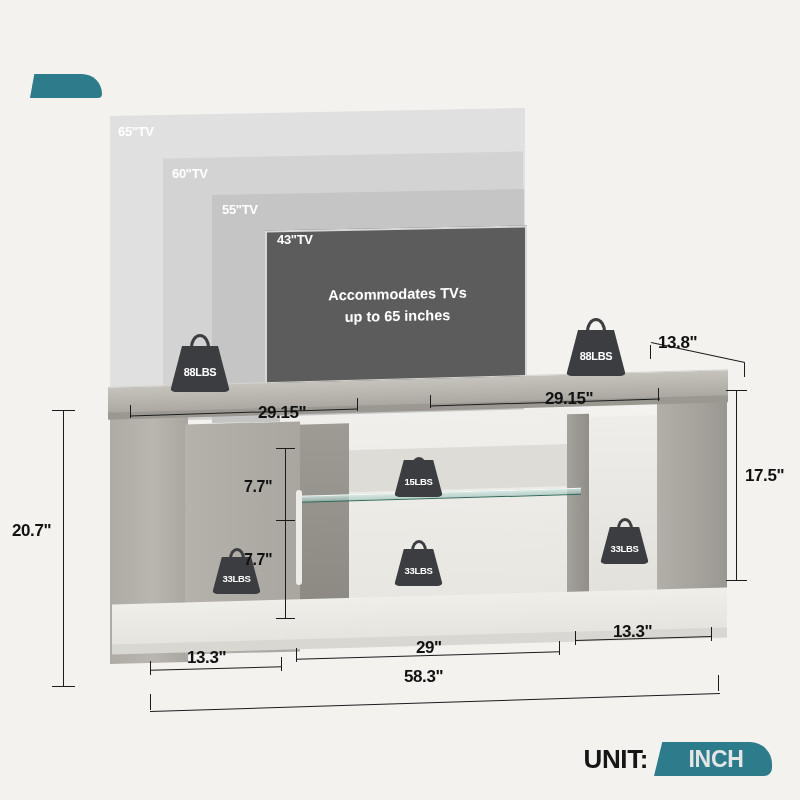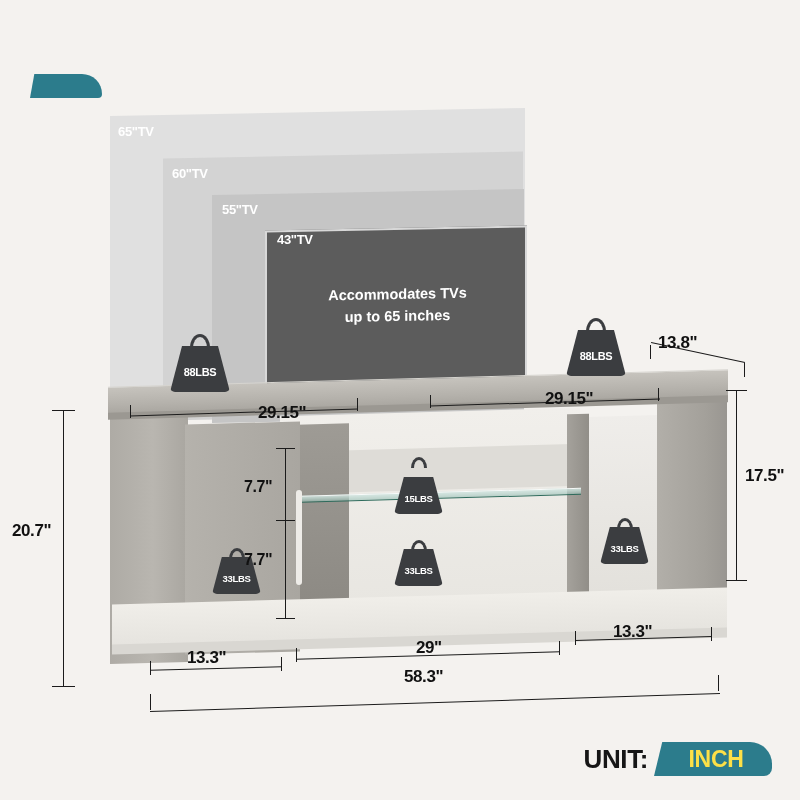--- a/index.html
+++ b/index.html
@@ -183,21 +183,21 @@
   }
   .unit-badge {
     position: absolute; right: 28px; top: 742px;
     width: 118px; height: 34px; background: #2c7c8c;
     border-top-right-radius: 22px; border-bottom-right-radius: 8px;
     clip-path: polygon(7% 0%, 100% 0%, 100% 100%, 0% 100%);
   }
   .unit-badge span {
     position: absolute; left: 0; top: 0; width: 100%; height: 100%;
     display: flex; align-items: center; justify-content: center;
-    color: #fde047; font-size: 23px; font-weight: bold;
+    color: #e5e5e5; font-size: 23px; font-weight: bold;
     letter-spacing: -0.3px; padding-left: 6px;
   }
 </style>
 </head>
 <body>
 
 <div id="root">
 
   <div class="accent-shape"></div>
 
@@ -241,21 +241,21 @@
 
   <div class="weight" style="left:566px; top:318px;">
     <div class="handle" style="top:0; width:20px; height:14px;"></div>
     <div class="body" style="margin-top:12px; width:60px; height:46px; clip-path:polygon(20% 0%,80% 0%,100% 100%,0% 100%);">
       <div class="wlabel" style="top:20px; font-size:11px;">88LBS</div>
     </div>
   </div>
 
   <div class="weight" style="left:394px; top:457px;">
     <div class="handle" style="top:0; width:16px; height:11px;"></div>
-    <div class="body" style="margin-top:20px; width:49px; height:37px; clip-path:polygon(20% 0%,80% 0%,100% 100%,0% 100%);">
+    <div class="body" style="margin-top:3px; width:49px; height:37px; clip-path:polygon(20% 0%,80% 0%,100% 100%,0% 100%);">
       <div class="wlabel" style="top:16px; font-size:9.5px;">15LBS</div>
     </div>
   </div>
 
   <div class="weight" style="left:212px; top:548px;">
     <div class="handle" style="top:0; width:16px; height:11px;"></div>
     <div class="body" style="margin-top:9px; width:49px; height:37px; clip-path:polygon(20% 0%,80% 0%,100% 100%,0% 100%);">
       <div class="wlabel" style="top:16px; font-size:9.5px;">33LBS</div>
     </div>
   </div>

